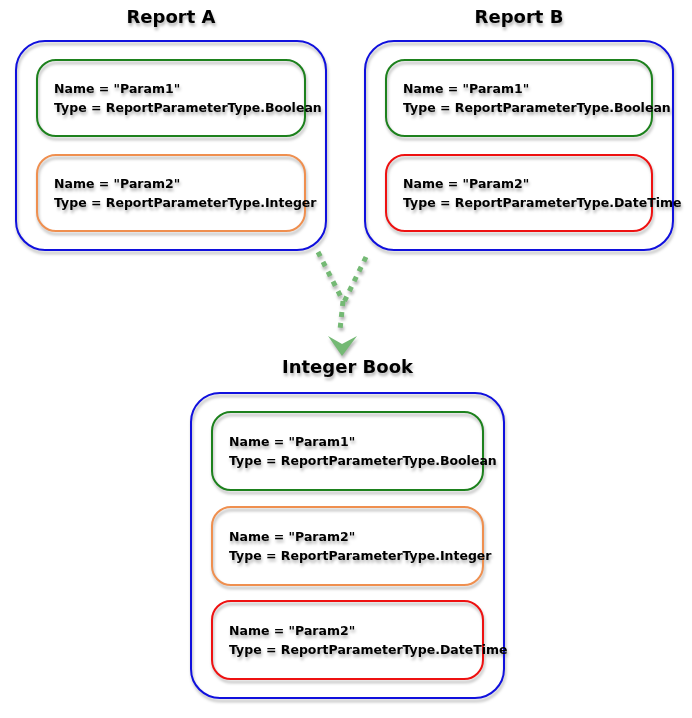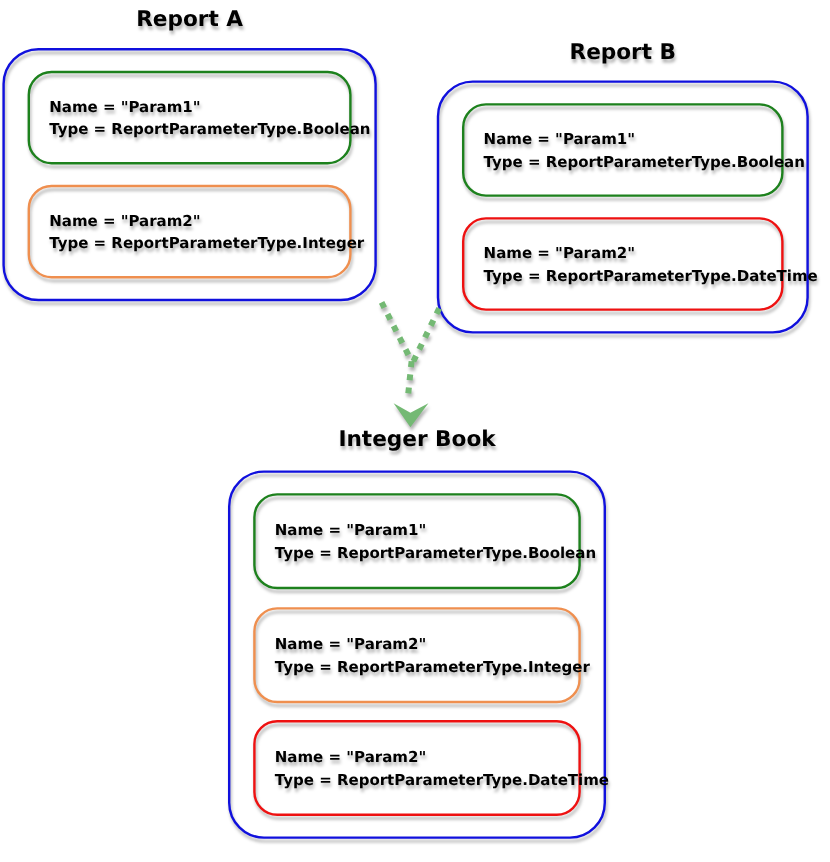--- a/index.html
+++ b/index.html
@@ -51,22 +51,22 @@
     padding-left: 16px;
     padding-right: 6px;
   }
   .param-line {
     font-size: 12.5px;
     line-height: 19px;
     font-weight: bold;
     color: #000000;
     white-space: nowrap;
   }
-  #report-a { left: 2px;  top: 7px;   width: 312px; }
-  #report-b { left: 364px; top: 7px;   width: 310px; margin-top: 27px; }
+  #report-a { left: 15px;  top: 7px;   width: 312px; }
+  #report-b { left: 364px; top: 7px;   width: 310px; }
   #report-a .outer-box,
   #report-b .outer-box { height: 211px; }
 
   #report-book { left: 190px; top: 357px; width: 315px; }
   #report-book .report-title { margin-bottom: 15px; }
   #report-book .outer-box { height: 307px; }
   #report-book .param-box { height: 80px; }
 
   #merge-arrow {
     position: absolute;

